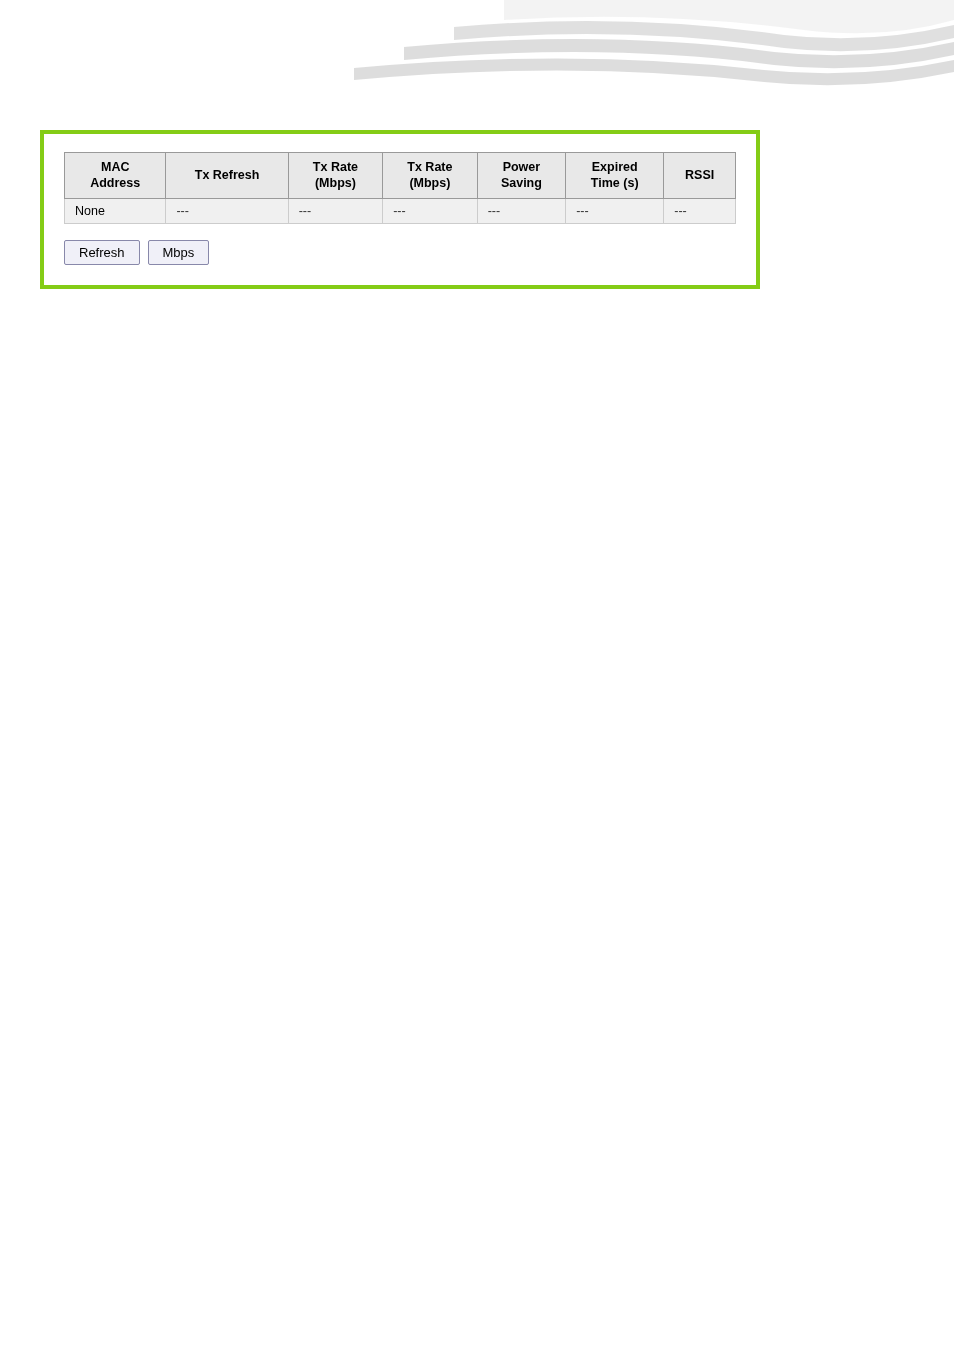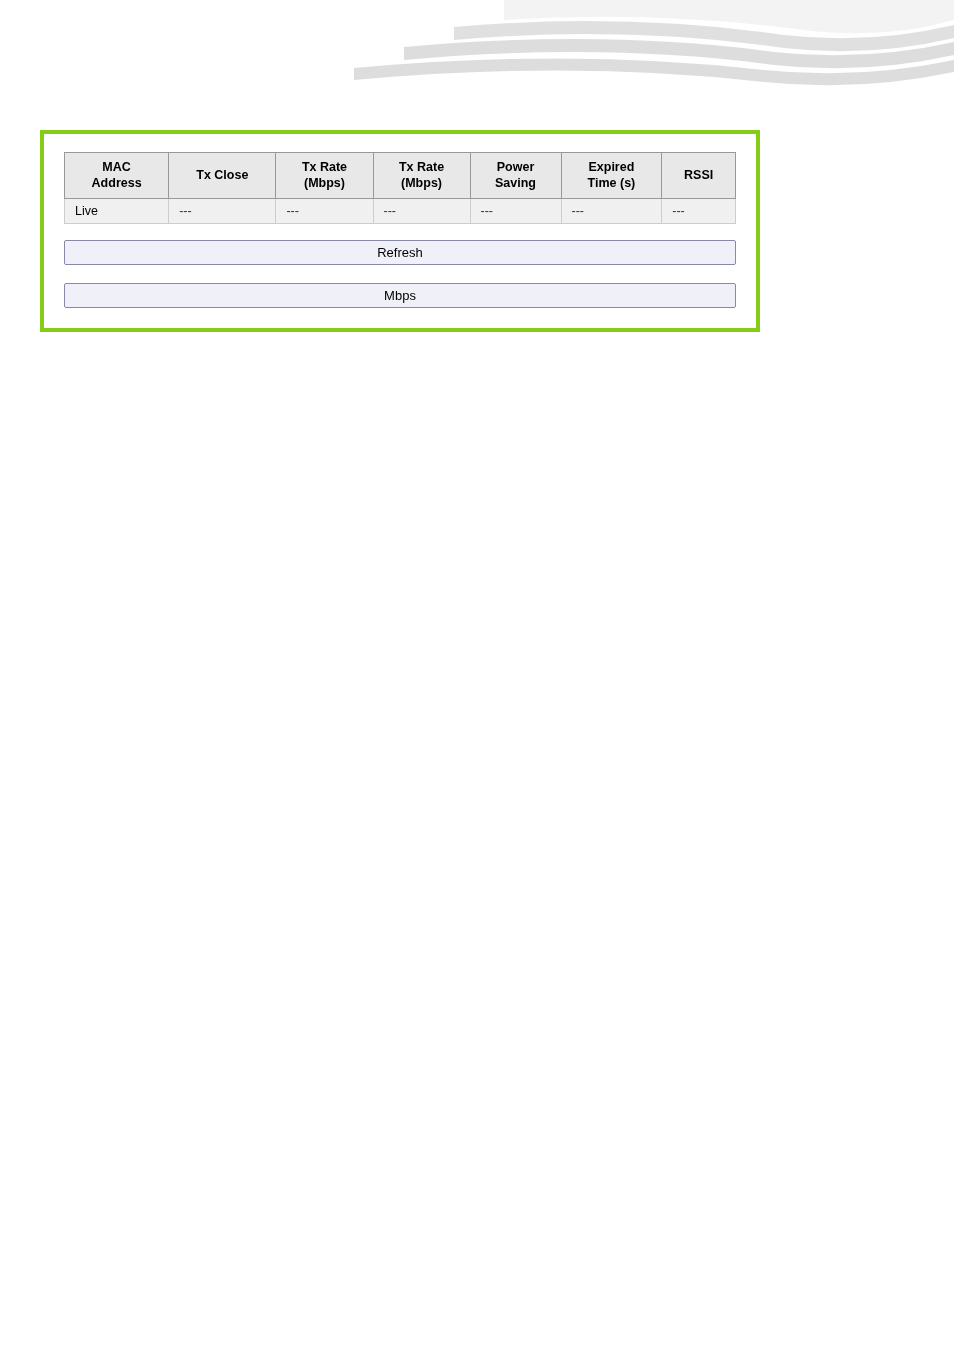--- a/index.html
+++ b/index.html
@@ -81,23 +81,22 @@
       background: #f0f0f0;
     }
 
     .data-table td.dash {
       color: #333;
     }
 
     
     .button-row {
       display: flex;
-      gap: 18px;
+      gap: 8px;
       margin-top: 4px;
-      flex-direction: column;
     }
 
     .btn {
       padding: 4px 14px;
       border: 1px solid #8888aa;
       background: #f0f0f8;
       cursor: pointer;
       font-size: 13px;
       border-radius: 2px;
       color: #000;
@@ -116,31 +115,31 @@
   </svg>
 </div>
 
 <div class="main-content">
   <div class="panel">
 
     <table class="data-table">
       <thead>
         <tr>
           <th>MAC<br>Address</th>
-          <th>Tx Close</th>
+          <th>Tx Refresh</th>
           <th>Tx Rate<br>(Mbps)</th>
           <th>Tx Rate<br>(Mbps)</th>
           <th>Power<br>Saving</th>
           <th>Expired<br>Time (s)</th>
           <th>RSSI</th>
         </tr>
       </thead>
       <tbody>
         <tr>
-          <td>Live</td>
+          <td>None</td>
           <td class="dash">---</td>
           <td class="dash">---</td>
           <td class="dash">---</td>
           <td class="dash">---</td>
           <td class="dash">---</td>
           <td class="dash">---</td>
         </tr>
       </tbody>
     </table>
 

